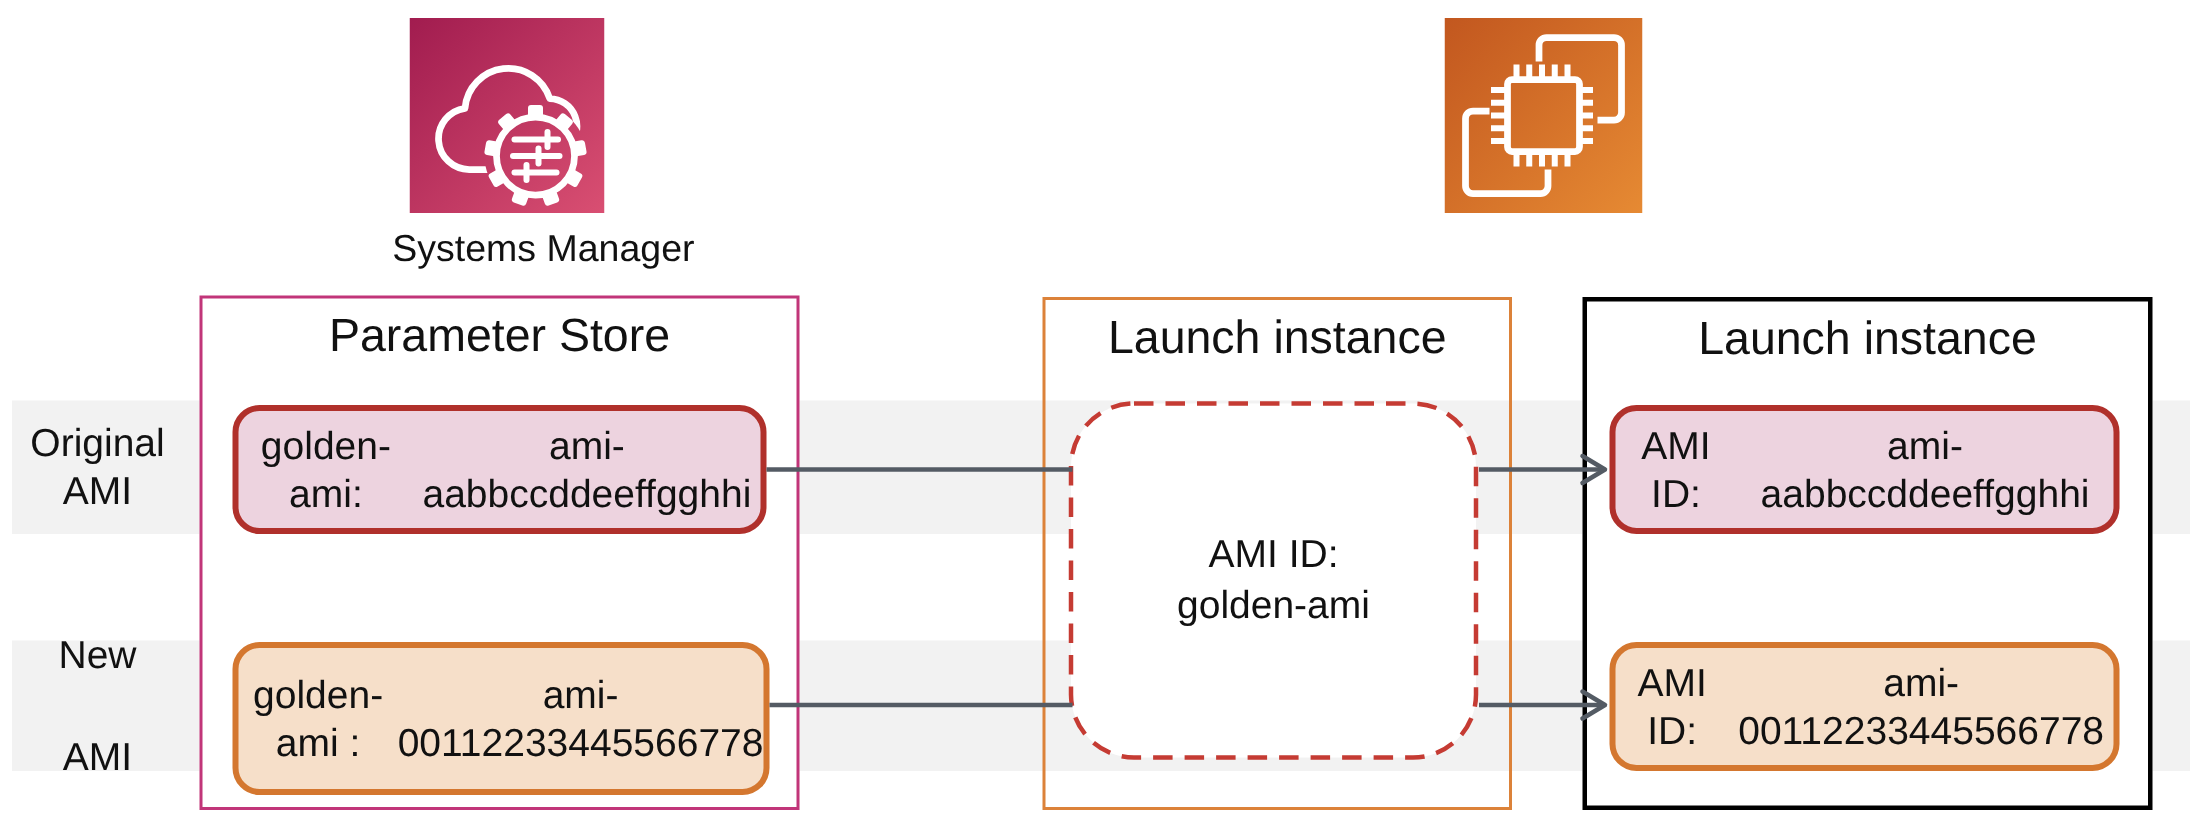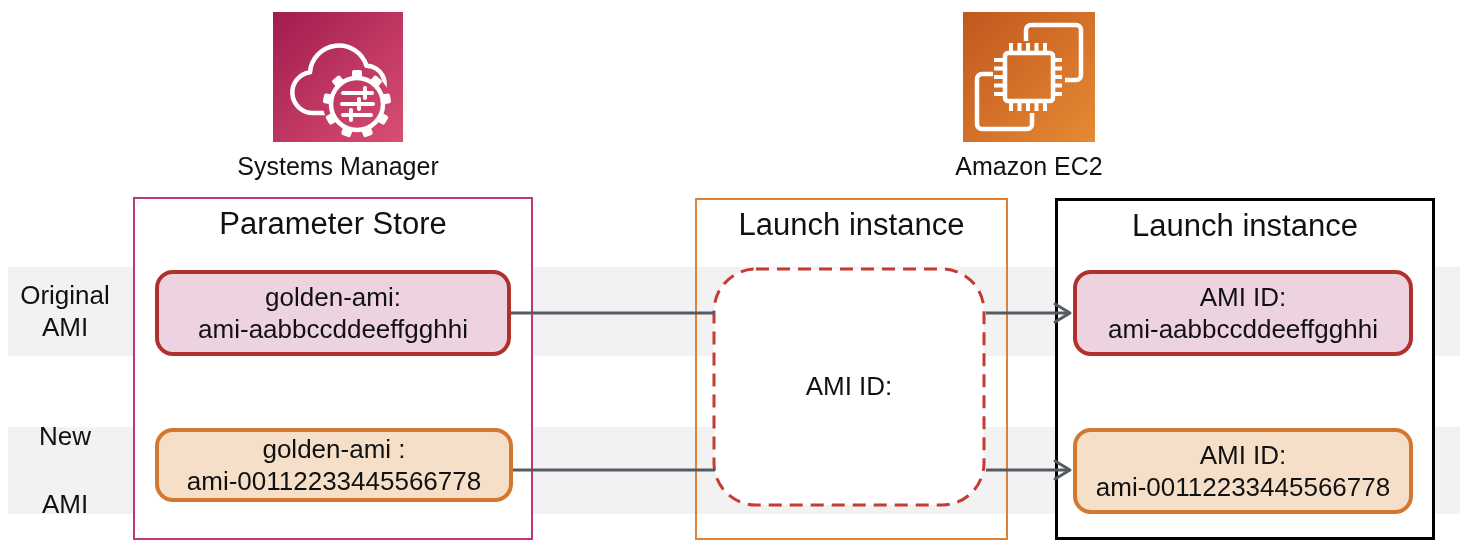--- a/index.html
+++ b/index.html
@@ -15,38 +15,38 @@
   .rowlab { position:absolute; left:8px; width:114px; display:flex; flex-direction:column;
             align-items:center; justify-content:center; font-size:26px; line-height:1.2;
             z-index:1; text-align:center; }
   .rowlab.r1 { top:267px; height:89px; }
   .rowlab.r2 { top:427px; height:87px;gap:36px; }
 
   
   .svc-icon { position:absolute; z-index:1; }
   .icon-ssm { left:273px; top:12px; width:130px; height:130px; }
   .icon-ec2 { left:963px; top:12px; width:132px; height:130px; }
-  .svc-label { position:absolute; width:250px; top:152px; text-align:center; font-size:25px; z-index:1; }
+  .svc-label { position:absolute; width:250px; top:152px; text-align:right; font-size:25px; z-index:1; }
   .label-ssm { left:213px; }
   .label-ec2 { left:904px; }
 
   
   .bigbox { position:absolute; z-index:1; background:#fff; }
   .box-param { left:133px; top:197px; width:400px; height:343px; border:2.5px solid #C13579; }
   .box-lt    { left:695px; top:198px; width:313px; height:342px; border:2.5px solid #DC8239; background:transparent; }
   .box-li    { left:1055px; top:198px; width:380px; height:342px; border:3px solid #000; }
   .boxtitle { position:absolute; top:7px; left:0; width:100%; text-align:center; font-size:31px; }
 
   
-  .pill { position:absolute; z-index:2; border-radius:18px; display:flex; flex-direction:column;
+  .pill { position:absolute; z-index:2; border-radius:18px; display:flex; flex-direction:row;
           align-items:center; justify-content:center; font-size:26px; line-height:1.25; text-align:center; }
   .pill.red    { border:4px solid #B0302B; background:#EDD3DF; }
   .pill.orange { border:4px solid #D4772F; background:#F6DFC9; }
   .p1 { left:155px;  top:270px; width:356px; height:86px; }
-  .p2 { left:155px;  top:428px; width:358px; height:74px; }
+  .p2 { left:155px;  top:428px; width:358px; height:102px; }
   .p3 { left:1073px; top:270px; width:340px; height:86px; }
   .p4 { left:1073px; top:428px; width:340px; height:86px; }
 
   
   .dashedbox { position:absolute; left:712px; top:267px; width:274px; height:240px; z-index:2; }
   .dashedbox svg { position:absolute; inset:0; }
   .dashedbox .dtext { position:absolute; inset:0; display:flex; flex-direction:column;
                       align-items:center; justify-content:center; font-size:26px; line-height:1.3; text-align:center; }
 
   
@@ -134,21 +134,20 @@
           <line x1="31" y1="73.5" x2="41" y2="73.5"></line>
         <line x1="31" y1="82" x2="41" y2="82"></line>
         <line x1="89" y1="48" x2="99" y2="48"></line>
           <line x1="89" y1="56.5" x2="99" y2="56.5"></line>
         <line x1="89" y1="65" x2="99" y2="65"></line>
           <line x1="89" y1="73.5" x2="99" y2="73.5"></line>
         <line x1="89" y1="82" x2="99" y2="82"></line>
       </g>
     </svg>
   </div>
-  <div class="svc-label label-ec2">Amazon EC2</div>
 
   <div class="bigbox box-param">
     <div class="boxtitle">Parameter Store</div>
   </div>
 
   <div class="bigbox box-lt">
     <div class="boxtitle">Launch instance</div>
   </div>
 
   <div class="bigbox box-li">
@@ -171,20 +170,21 @@
     <span>AMI ID:</span>
     <span>ami-00112233445566778</span>
   </div>
 
   <div class="dashedbox">
     <svg width="274" height="240" viewBox="0 0 274 240">
       <rect x="2" y="2" width="270" height="236" rx="42" fill="#ffffff" stroke="#C53B33" stroke-width="3" stroke-dasharray="13 8"></rect>
     </svg>
     <div class="dtext">
       <span>AMI ID:</span>
+      <span>golden-ami</span>
     </div>
   </div>
 
   <svg class="arrows" width="1466" height="548" viewBox="0 0 1466 548">
     <g stroke="#545B64" stroke-width="3" fill="none">
       <g>
         <line x1="511" y1="313" x2="715" y2="313"></line>
       </g>
       <g>
         <line x1="986" y1="313" x2="1068" y2="313"></line>

